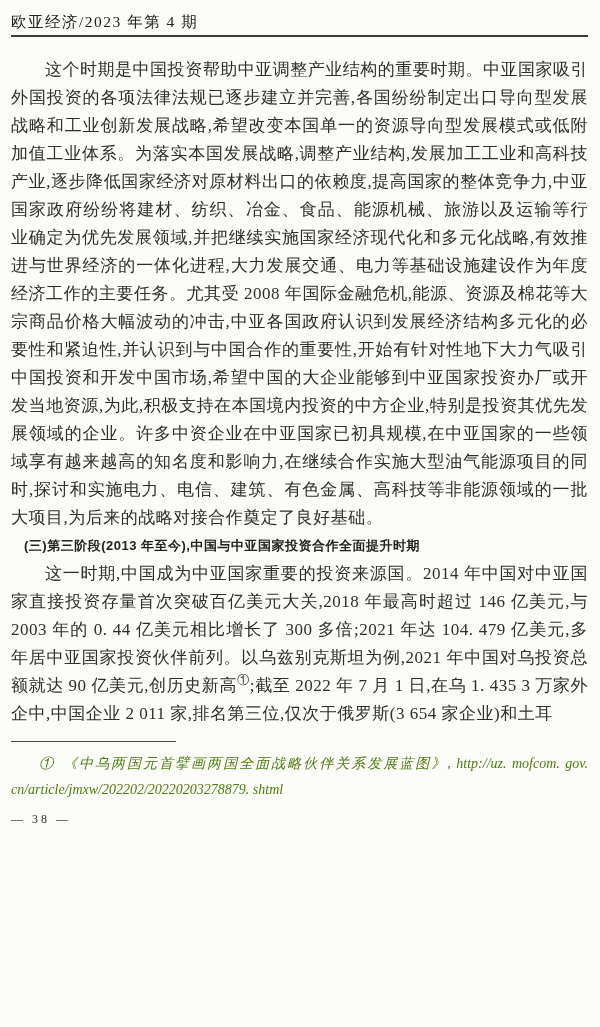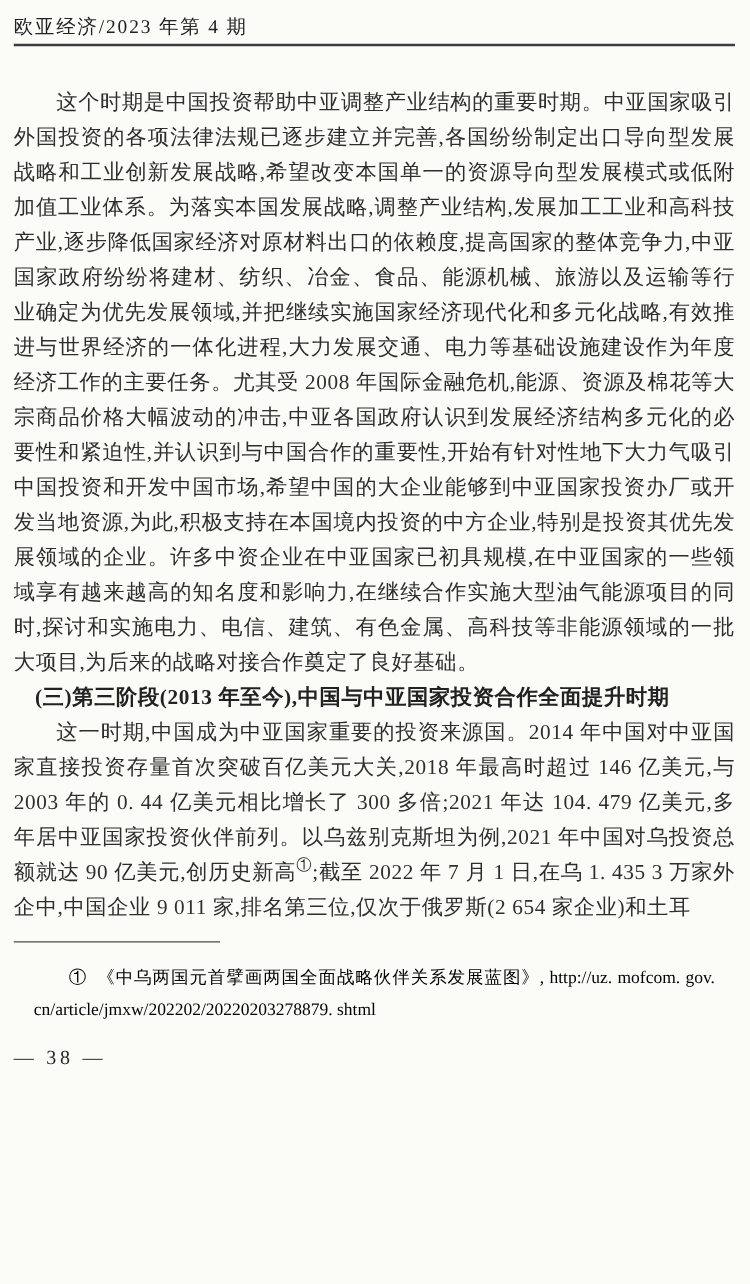--- a/index.html
+++ b/index.html
@@ -26,67 +26,68 @@
     letter-spacing: 1.5px;
     color: #222;
   }
   .header-rule {
     height: 0;
     border-top: 2px solid #3c3c3c;
     margin-top: 3px;
   }
   
   .article-body {
-    margin-top: 31px;
+    margin-top: 19px;
     font-size: 17px;
     line-height: 28px;
     text-align: justify;
     text-justify: inter-character;
   }
   .para {
     margin: 0;
     text-indent: 2em;
     letter-spacing: 0.5px;
   }
   .section-heading {
     margin: 0;
     text-indent: 1em;
-    font-family: Liberation Serif, serif;
+    font-family: Liberation Sans, sans-serif;
     font-weight: 700;
-    font-size: 17px;
+    font-size: 13px;
     line-height: 28px;
     letter-spacing: 0.5px;
     color: #222;
   }
   sup.fn-ref {
     font-size: 0.72em;
     vertical-align: super;
     line-height: 0;
   }
   
   .footnote-rule {
     width: 165px;
     height: 0;
     border-top: 1.5px solid #4a4a4a;
     margin: 13px 0 9px 0;
   }
   .footnote {
-    margin: 16px;
+    margin: 0;
     font-size: 14px;
     line-height: 26px;
     text-align: justify;
     text-indent: 2em;
-    color: #000000;
+    color: #4d7c0f;
+    font-style: italic;
   }
   .fn-marker {
     margin-right: 8px;
   }
   .page-number {
     margin-top: 9px;
-    font-size: 16px;
+    font-size: 12px;
     letter-spacing: 3px;
     color: #2b2b2b;
     font-family: Liberation Serif, serif;
   }
 </style>
 </head>
 <body>
 
 <div class="page">
 
@@ -94,21 +95,21 @@
     <div class="running-head">欧亚经济/2023 年第 4 期</div>
     <div class="header-rule"></div>
   </header>
 
   <main class="article-body">
     <p class="para">这个时期是中国投资帮助中亚调整产业结构的重要时期。中亚国家吸引外国投资的各项法律法规已逐步建立并完善,各国纷纷制定出口导向型发展战略和工业创新发展战略,希望改变本国单一的资源导向型发展模式或低附加值工业体系。为落实本国发展战略,调整产业结构,发展加工工业和高科技产业,逐步降低国家经济对原材料出口的依赖度,提高国家的整体竞争力,中亚国家政府纷纷将建材、纺织、冶金、食品、能源机械、旅游以及运输等行业确定为优先发展领域,并把继续实施国家经济现代化和多元化战略,有效推进与世界经济的一体化进程,大力发展交通、电力等基础设施建设作为年度经济工作的主要任务。尤其受 2008 年国际金融危机,能源、资源及棉花等大宗商品价格大幅波动的冲击,中亚各国政府认识到发展经济结构多元化的必要性和紧迫性,并认识到与中国合作的重要性,开始有针对性地下大力气吸引中国投资和开发中国市场,希望中国的大企业能够到中亚国家投资办厂或开发当地资源,为此,积极支持在本国境内投资的中方企业,特别是投资其优先发展领域的企业。许多中资企业在中亚国家已初具规模,在中亚国家的一些领域享有越来越高的知名度和影响力,在继续合作实施大型油气能源项目的同时,探讨和实施电力、电信、建筑、有色金属、高科技等非能源领域的一批大项目,为后来的战略对接合作奠定了良好基础。</p>
 
     <p class="section-heading">(三)第三阶段(2013 年至今),中国与中亚国家投资合作全面提升时期</p>
 
 
-    <p class="para"><span>这一时期,中国成为中亚国家重要的投资来源国。2014 年中国对中亚国家直接投资存量首次突破百亿美元大关,2018 年最高时超过 146 亿美元,与 2003 年的 0. 44 亿美元相比增长了 300 多倍;2021 年达 104. 479 亿美元,多年居中亚国家投资伙伴前列。以乌兹别克斯坦为例,2021 年中国对乌投资总额就达 90 亿美元,创历史新高</span><sup class="fn-ref">①</sup><span>;截至 2022 年 7 月 1 日,在乌 1. 435 3 万家外企中,中国企业 9 011 家,排名第三位,仅次于俄罗斯(2 654 家企业)和土耳</span></p>
+    <p class="para"><span>这一时期,中国成为中亚国家重要的投资来源国。2014 年中国对中亚国家直接投资存量首次突破百亿美元大关,2018 年最高时超过 146 亿美元,与 2003 年的 0. 44 亿美元相比增长了 300 多倍;2021 年达 104. 479 亿美元,多年居中亚国家投资伙伴前列。以乌兹别克斯坦为例,2021 年中国对乌投资总额就达 90 亿美元,创历史新高</span><sup class="fn-ref">①</sup><span>;截至 2022 年 7 月 1 日,在乌 1. 435 3 万家外企中,中国企业 2 011 家,排名第三位,仅次于俄罗斯(3 654 家企业)和土耳</span></p>
   </main>
 
   <footer>
     <div class="footnote-rule"></div>
     <p class="footnote"><span class="fn-marker">①</span><span>《中乌两国元首擘画两国全面战略伙伴关系发展蓝图》, http://uz. mofcom. gov. cn/article/jmxw/202202/20220203278879. shtml</span></p>
     <div class="page-number">— 38 —</div>
   </footer>
 
 </div>
 

